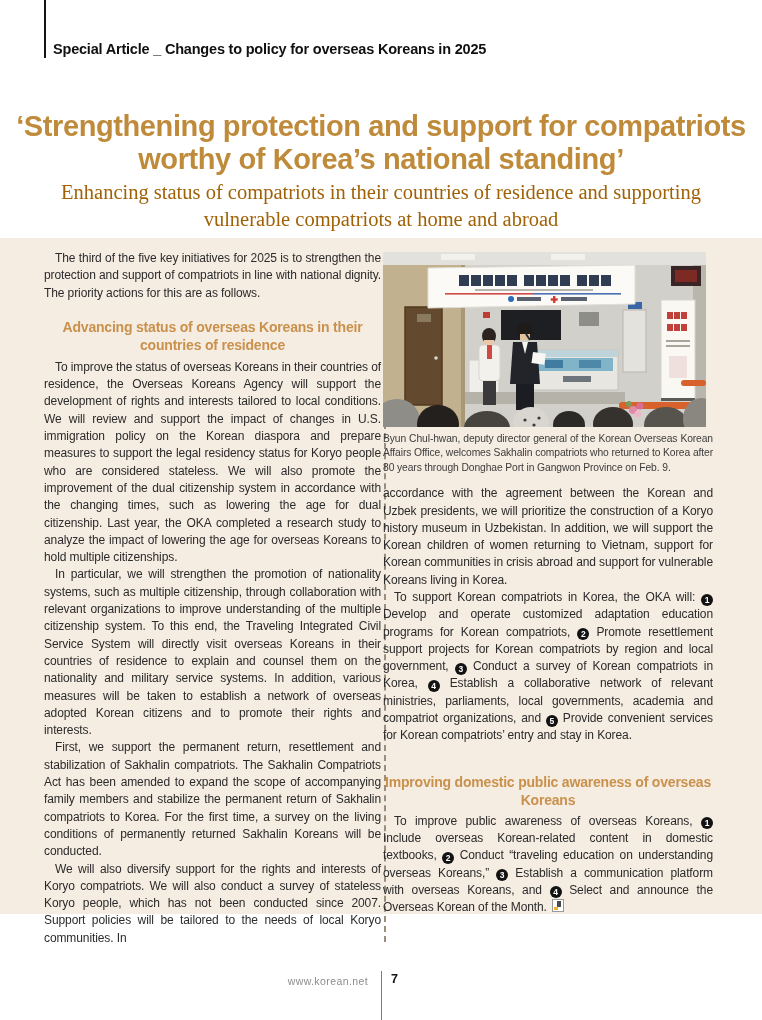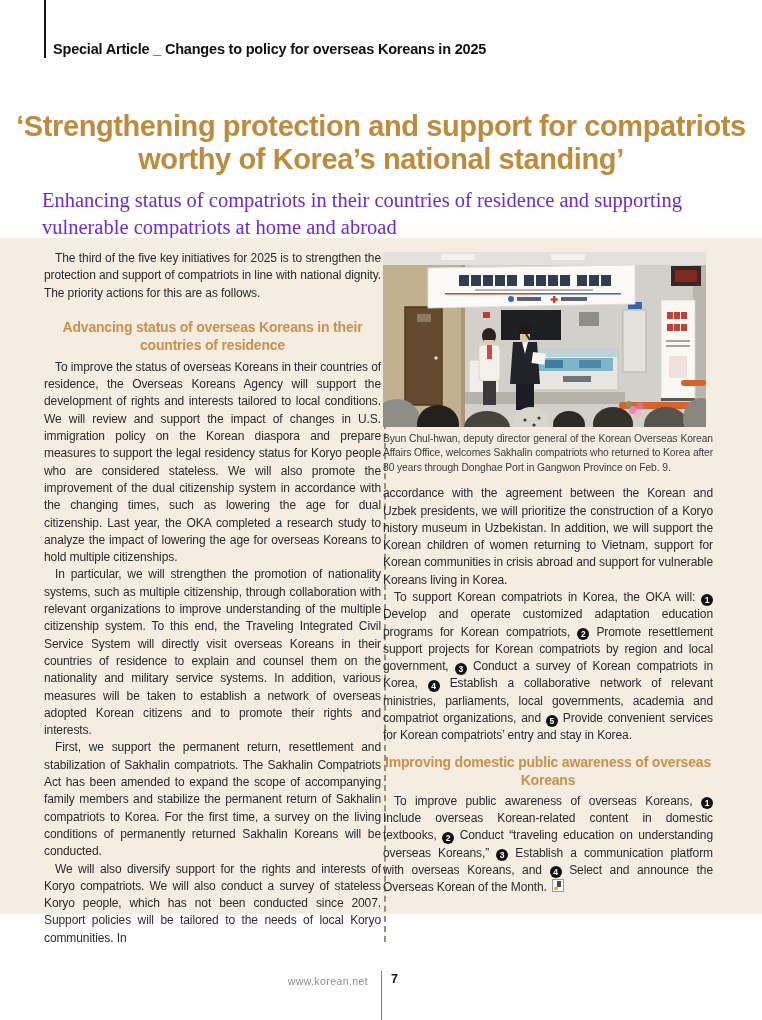--- a/index.html
+++ b/index.html
@@ -7,23 +7,23 @@
         font-family:"Liberation Sans",sans-serif;color:#222;border-radius:6px;}
 
   
   .kicker-rule{position:absolute;left:44px;top:0;width:2px;height:58px;background:#141414;}
   .kicker{position:absolute;left:53px;top:41px;font-size:14.5px;font-weight:bold;color:#101010;
           letter-spacing:-0.2px;white-space:nowrap;}
 
   
   .title{position:absolute;left:0;right:0;top:110px;margin:0;text-align:center;
          font-size:29px;line-height:33px;font-weight:bold;color:#bf8b3b;letter-spacing:-0.4px;}
-  .subtitle{position:absolute;left:34px;right:34px;top:179px;margin:8px;
+  .subtitle{position:absolute;left:34px;right:34px;top:179px;margin:0;text-align:center;
             font-family:"Liberation Serif",serif;font-weight:normal;
-            font-size:20.5px;line-height:27px;color:#6d28d9;}
+            font-size:20.5px;line-height:27px;color:#a16207;}
 
   
   .panel{position:absolute;left:0;top:238px;width:762px;height:676px;background:#f5ece2;}
   .col{position:absolute;}
   .col-left{left:44px;top:12px;width:337px;}
   .col-right{left:383px;top:14px;width:330px;}
   .divider{position:absolute;left:384px;top:14px;height:690px;border-left:2px dashed #9c8e7d;}
 
   .body{margin:0;font-size:12px;line-height:17.3px;letter-spacing:-0.1px;
         text-align:justify;color:#2b2b2b;}
@@ -206,21 +206,21 @@
             <ellipse cx="283" cy="173" rx="22" ry="18" fill="#57534d"></ellipse>
             <ellipse cx="318" cy="167" rx="18" ry="21" fill="#8a8781"></ellipse>
           </g>
         </svg>
       </div>
 
       <p class="caption">Byun Chul-hwan, deputy director general of the Korean Overseas Korean Affairs Office, welcomes Sakhalin compatriots who returned to Korea after 80 years through Donghae Port in Gangwon Province on Feb. 9.</p>
 
       <p class="body">accordance with the agreement between the Korean and Uzbek presidents, we will prioritize the construction of a Koryo history museum in Uzbekistan. In addition, we will support the Korean children of women returning to Vietnam, support for Korean communities in crisis abroad and support for vulnerable Koreans living in Korea.</p>
       <p class="body indent">To support Korean compatriots in Korea, the OKA will: <span class="cnum">1</span> Develop and operate customized adaptation education programs for Korean compatriots, <span class="cnum">2</span> Promote resettlement support projects for Korean compatriots by region and local government, <span class="cnum">3</span> Conduct a survey of Korean compatriots in Korea, <span class="cnum">4</span> Establish a collaborative network of relevant ministries, parliaments, local governments, academia and compatriot organizations, and <span class="cnum">5</span> Provide convenient services for Korean compatriots’ entry and stay in Korea.</p>
-      <h3 class="sec" style="margin-top:8px;">Improving domestic public awareness of overseas Koreans</h3>
+      <h3 class="sec" style="margin-top:28px;">Improving domestic public awareness of overseas Koreans</h3>
       <p class="body indent">To improve public awareness of overseas Koreans, <span class="cnum">1</span> Include overseas Korean-related content in domestic textbooks, <span class="cnum">2</span> Conduct “traveling education on understanding overseas Koreans,” <span class="cnum">3</span> Establish a communication platform with overseas Koreans, and <span class="cnum">4</span> Select and announce the Overseas Korean of the Month. <span class="endmark"></span></p>
     </div>
   </div>
 
   <span class="footer-url">www.korean.net</span>
   <div class="footer-rule"></div>
   <span class="footer-page">7</span>
 
 </div>
 

